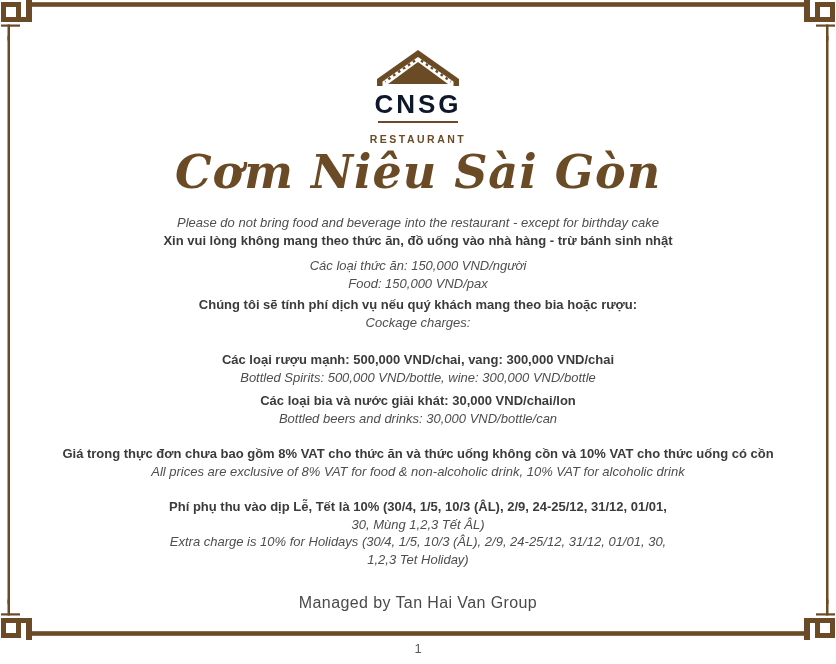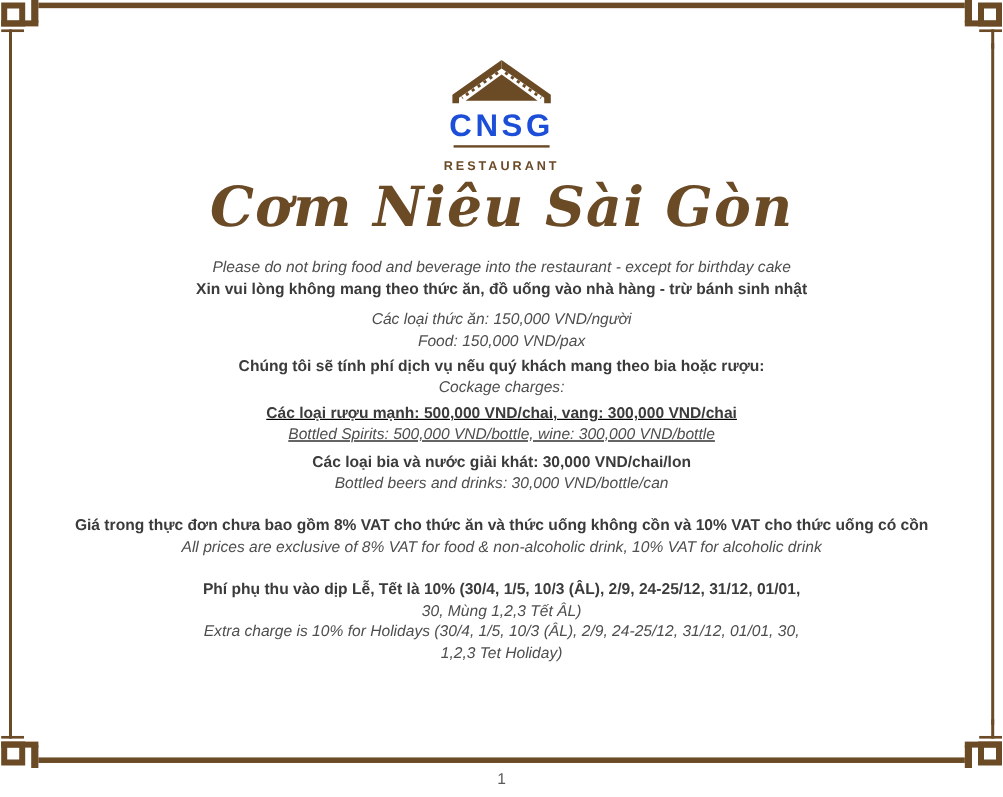--- a/index.html
+++ b/index.html
@@ -12,41 +12,41 @@
   }
   .frame{position:absolute;left:0;top:0;width:836px;height:664px;pointer-events:none;}
   .content{
     position:relative;
     width:756px;margin:0 40px;
     padding-top:50px;
     text-align:center;
   }
   .roof{display:block;margin:0 auto 2px auto;}
   .brand-abbr{
-    color:#1d4ed8;font-weight:bold;font-size:26px;line-height:1.1;
+    color:#0f172a;font-weight:bold;font-size:26px;line-height:1.1;
     letter-spacing:3px;
   }
   .logo-divider{width:80px;height:2.5px;background:#6b4a26;margin:2px auto 2px auto;}
   .brand-type{
     color:#6b4a26;font-size:10.5px;letter-spacing:2.5px;line-height:12px;font-weight:700;margin-top:10px;
   }
   .brand-script{
     margin-top:6px;
     font-family:"DejaVu Serif",serif;
     font-style:italic;font-weight:bold;
     font-size:46px;line-height:43px;
     color:#6b4a26;
     letter-spacing:1px;
   }
   .sec{margin:0;}
   .ln{white-space:nowrap;line-height:17.5px;font-size:13px;}
   .b{font-weight:bold;color:#3b3b3b;}
   .i{font-style:italic;color:#4e4e4e;}
   .mt20{margin-top:20px;} .mt8{margin-top:8px;} .mt16{margin-top:4px;}
-  .mt4{margin-top:4px;text-decoration:underline;} .mt6{margin-top:6px;} .mt18{margin-top:18px;}
+  .mt4{margin-top:20px;} .mt6{margin-top:6px;} .mt18{margin-top:18px;}
   .footer-line{
     margin-top:26px;
     font-size:16px;color:#4a4a4a;letter-spacing:0.4px;
   }
   .pagenum{
     position:absolute;left:0;top:641px;width:836px;
     text-align:center;font-size:13px;color:#5a5a5a;
   }
 </style>
 </head>
@@ -127,16 +127,17 @@
       <div class="ln i">All prices are exclusive of 8% VAT for food &amp; non-alcoholic drink, 10% VAT for alcoholic drink</div>
     </div>
 
     <div class="sec mt18">
       <div class="ln b">Phí phụ thu vào dịp Lễ, Tết là 10% (30/4, 1/5, 10/3 (ÂL), 2/9, 24-25/12, 31/12, 01/01,</div>
       <div class="ln i">30, Mùng 1,2,3 Tết ÂL)</div>
       <div class="ln i">Extra charge is 10% for Holidays (30/4, 1/5, 10/3 (ÂL), 2/9, 24-25/12, 31/12, 01/01, 30,</div>
       <div class="ln i">1,2,3 Tet Holiday)</div>
     </div>
 
+    <div class="footer-line">Managed by Tan Hai Van Group</div>
   </div>
 
   <div class="pagenum">1</div>
 </div>
 
 </body></html>

